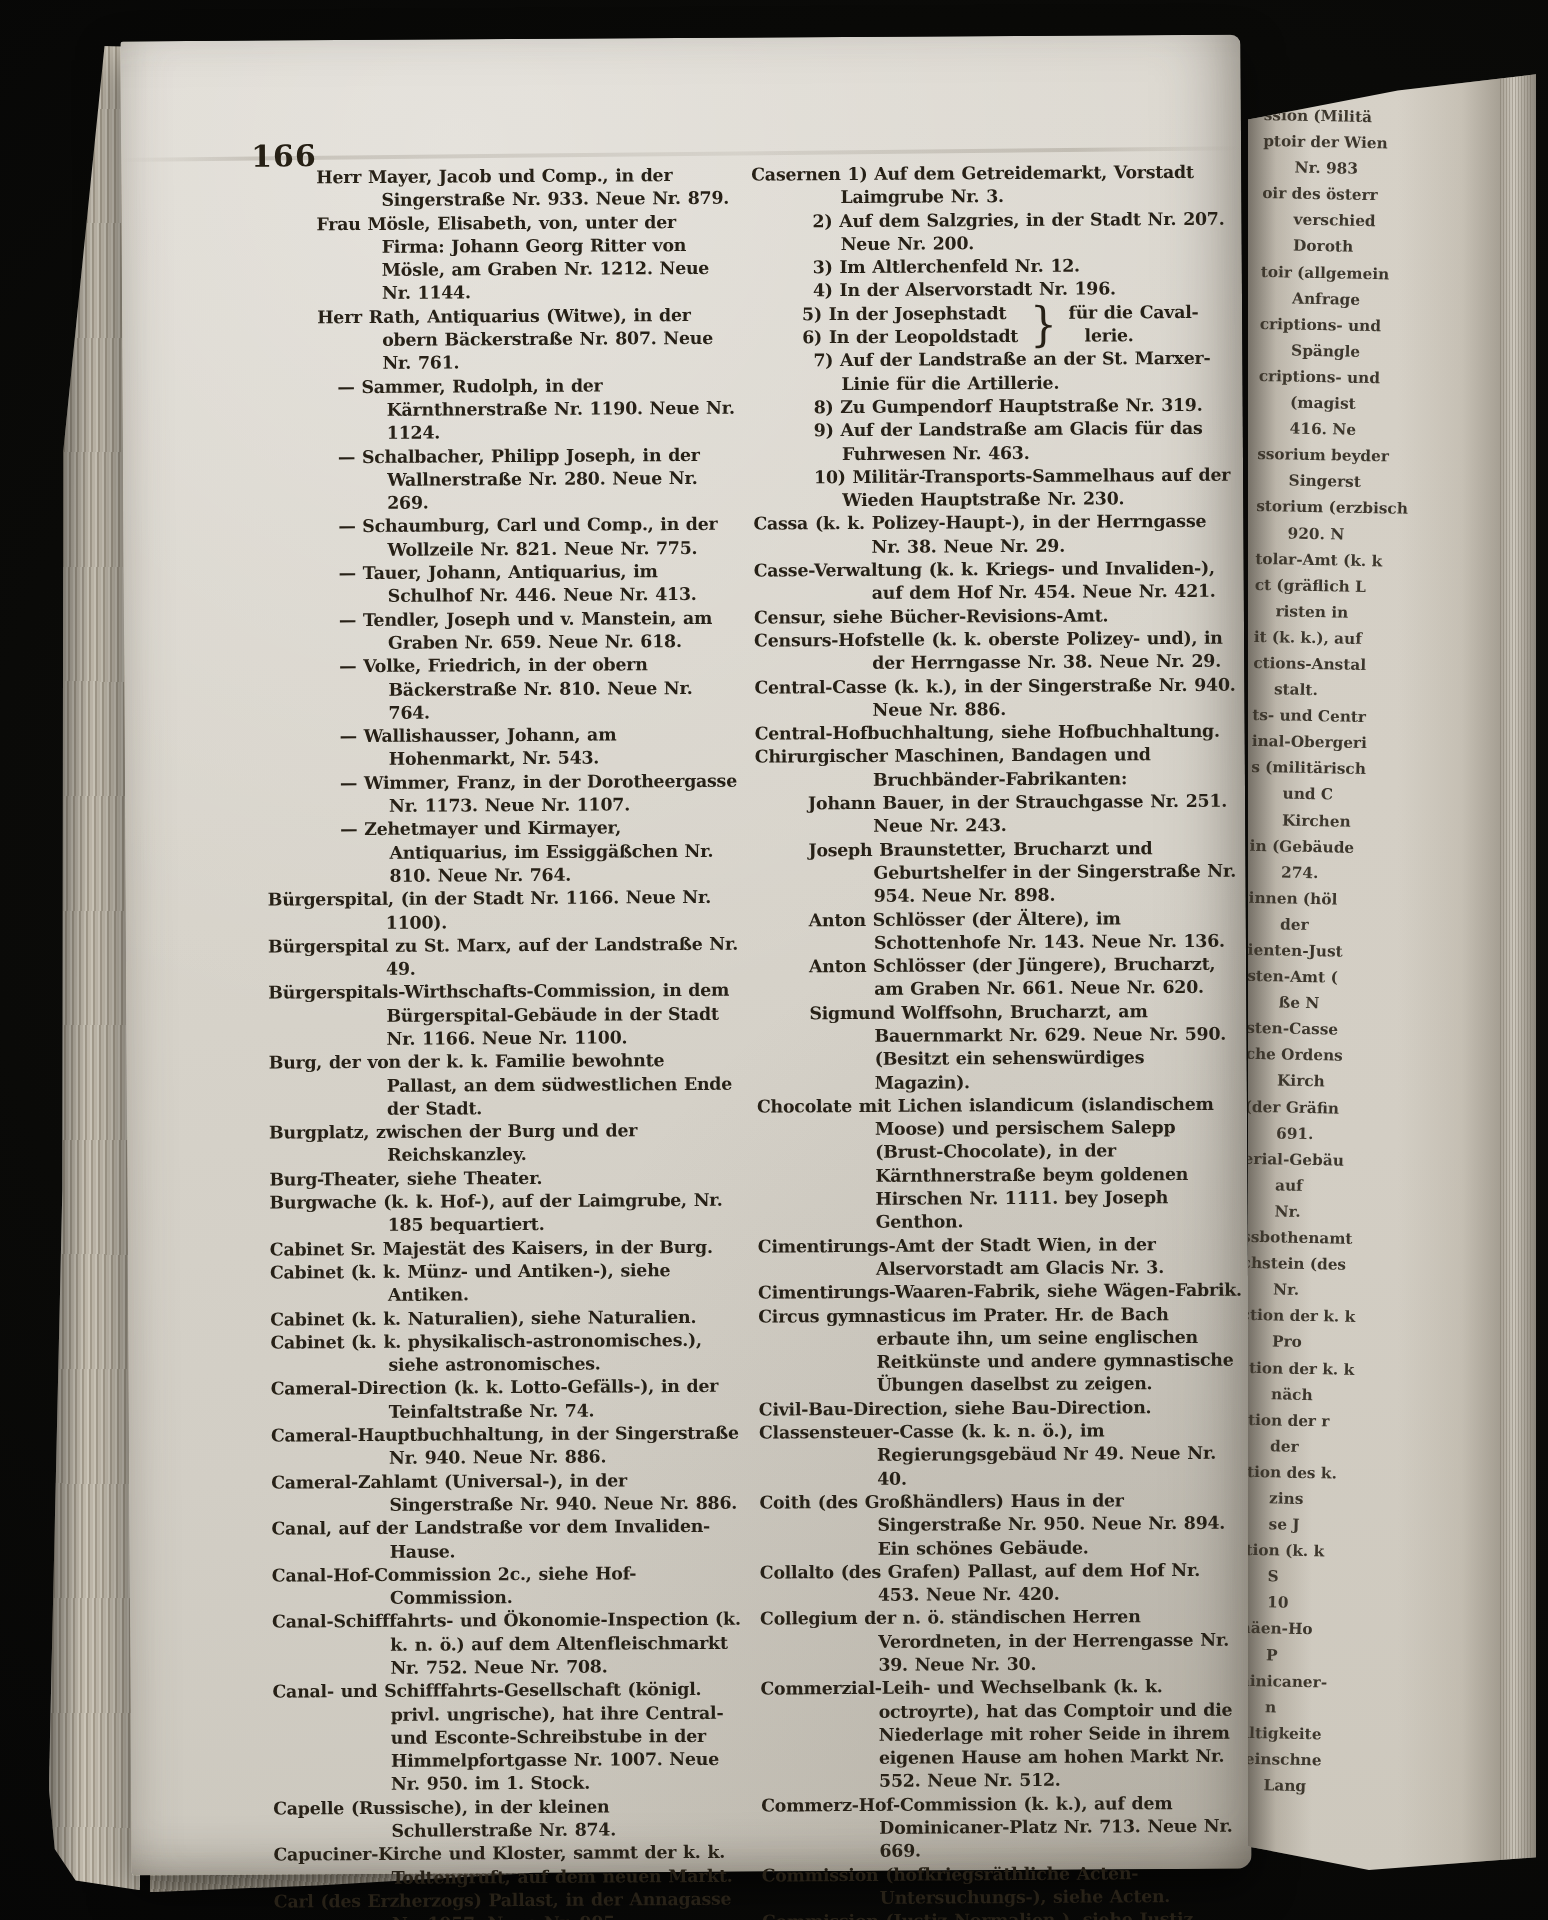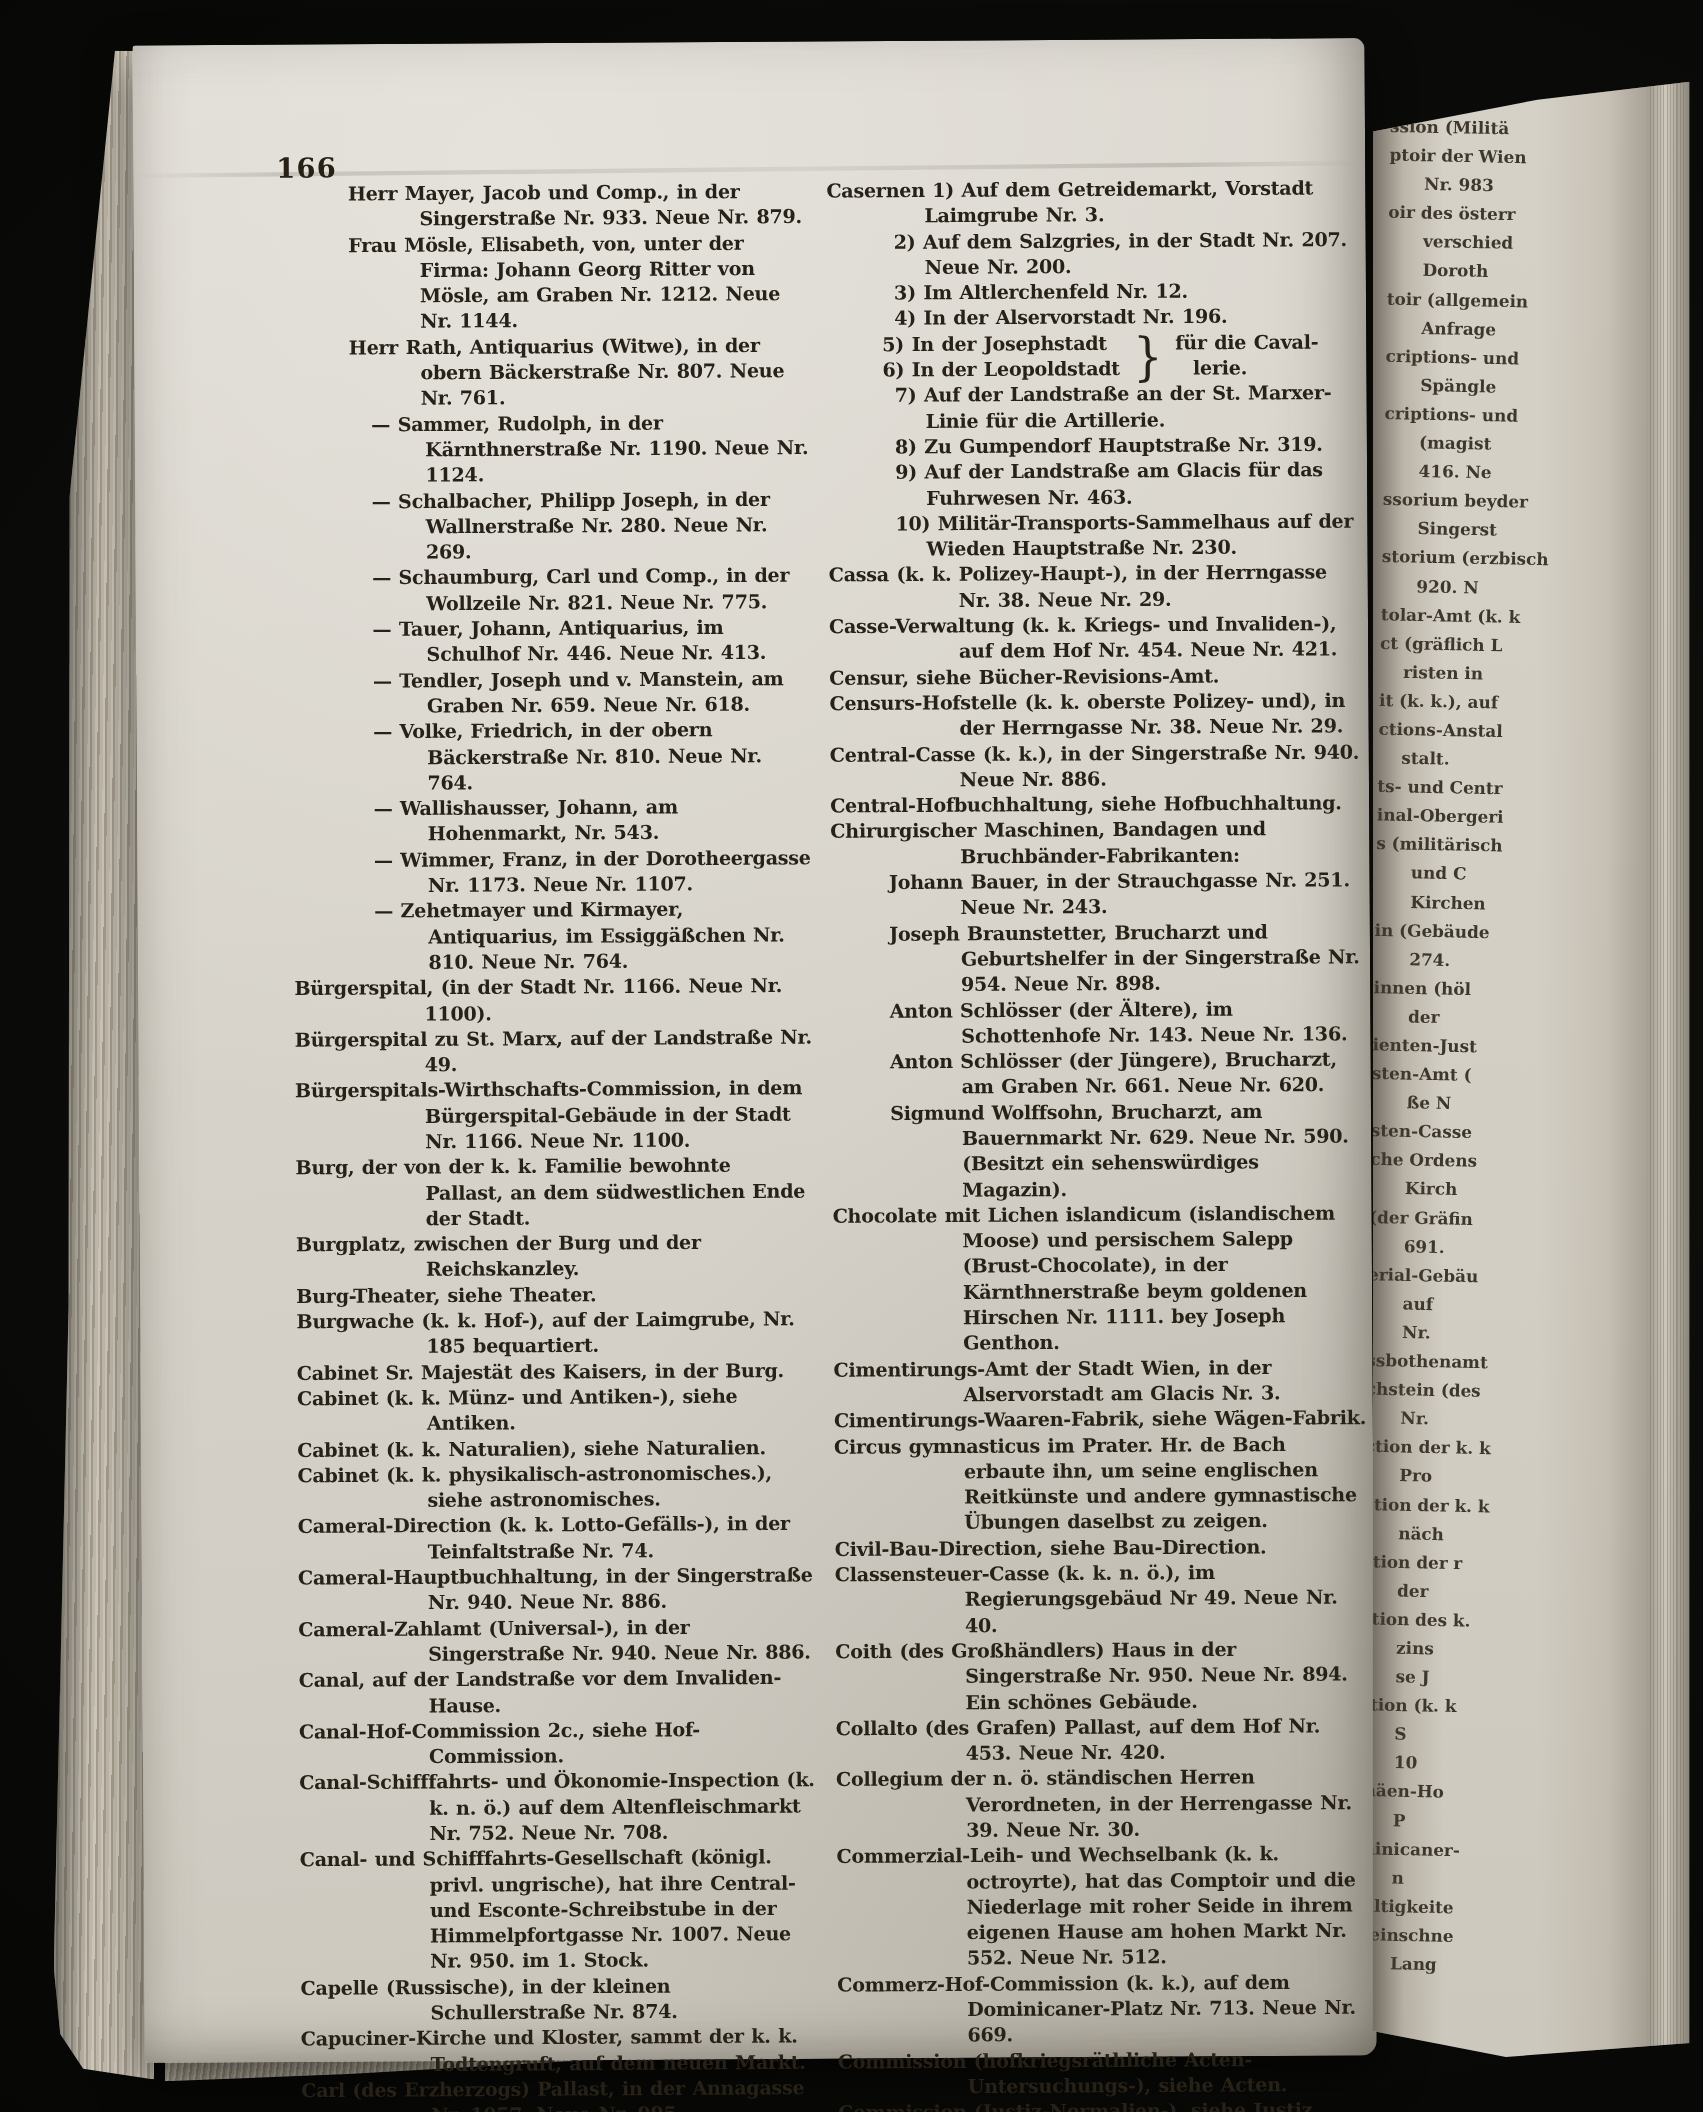--- a/index.html
+++ b/index.html
@@ -28,21 +28,21 @@
     border-radius:3px 10px 14px 4px;
     box-shadow:
       inset -46px 0 70px -38px rgba(58,52,42,.5),
       inset 30px 0 50px -30px rgba(92,84,70,.3),
       inset 0 -34px 50px -30px rgba(70,63,52,.38),
       inset 0 26px 40px -28px rgba(255,255,255,.22),
       0 18px 42px rgba(0,0,0,.55);}
   .crease{position:absolute;left:0;top:114px;width:100%;height:4px;
     background:linear-gradient(90deg,transparent,rgba(101,92,76,.22) 12%,rgba(101,92,76,.1) 55%,rgba(101,92,76,.24) 85%,transparent);
     transform:rotate(-.25deg);}
-  .pagenum{position:absolute;left:130px;top:98px;font-size:25px;font-weight:700;
+  .pagenum{position:absolute;left:130px;top:98px;font-size:30px;font-weight:700;
     color:#262015;letter-spacing:1px;}
   .col{position:absolute;top:126px;font-size:17.4px;line-height:23.3px;font-weight:700;
     color:#272117;letter-spacing:-0.25px;word-spacing:1px;}
   .col p{margin:0;}
   .col-left{left:142px;width:472px;}
   .col-right{left:630px;width:484px;}
   .e-main{padding-left:118px;text-indent:-118px;}
   .e-person{padding-left:118px;text-indent:-65px;}
   .e-dash{padding-left:122px;text-indent:-49px;}
   .e-num{padding-left:89px;text-indent:-28px;}

